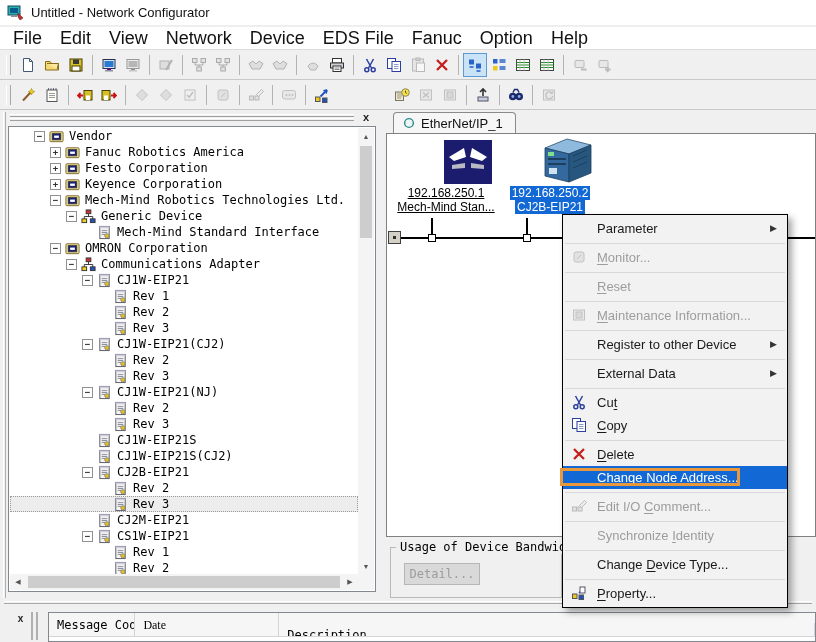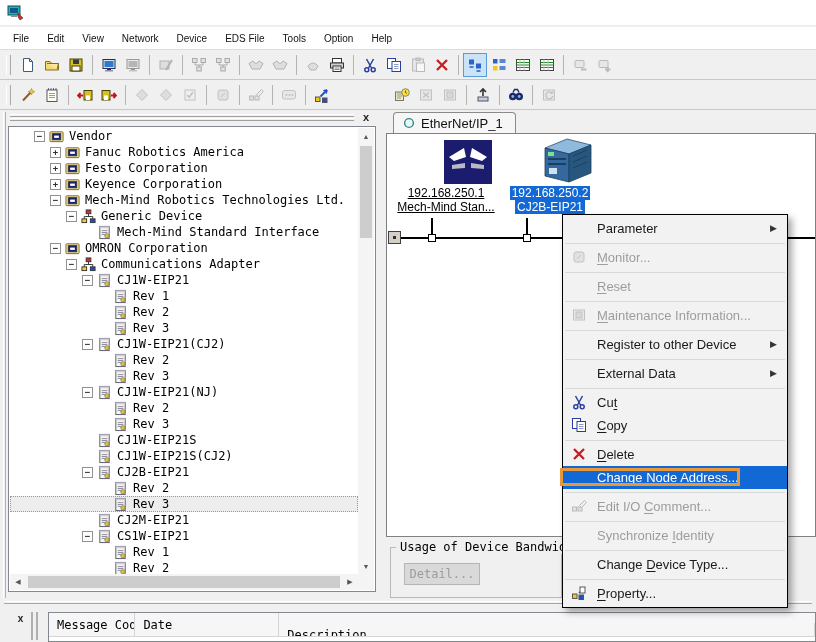--- a/index.html
+++ b/index.html
@@ -9,21 +9,21 @@
 
   
   .titlebar{position:absolute;left:0;top:0;width:816px;height:26px;background:#fff;
     display:flex;align-items:center;padding-left:7px;border-bottom:1px solid #ededed;}
   .titlebar .appicon{width:18px;height:18px;margin-right:6px;}
   .titlebar .title{font-size:13px;color:#111;}
 
   
   .menubar{position:absolute;left:0;top:27px;width:816px;height:23px;background:#fff;
     display:flex;align-items:center;padding-left:4px;border-bottom:1px solid #dcdcdc;}
-  .menubar .mitem{font-size:10px;color:#111;padding:2px 9px;cursor:default;}
+  .menubar .mitem{font-size:18px;color:#111;padding:2px 9px;cursor:default;}
 
   
   .toolbar{position:absolute;left:0;width:816px;height:30px;background:#f0f0f0;
     display:flex;align-items:center;border-bottom:1px solid #c8c8c8;padding-left:4px;}
   .tb1{top:50px;} .tb2{top:80px;}
   .tgrip{width:5px;height:20px;border-left:1px solid #fff;border-right:1px solid #a8a8a8;margin:0 5px 0 2px;}
   .tbtn{width:24px;height:24px;display:flex;align-items:center;justify-content:center;border:1px solid transparent;}
   .tbtn.pressed{background:#cbe3f7;border:1px solid #5b9bd5;}
   .tsep{width:1px;height:20px;background:#b4b4b4;margin:0 4px;}
   .tgap{width:56px;}
@@ -117,30 +117,31 @@
 
   <div class="titlebar">
     <span class="appicon icon">
       <svg viewBox="0 0 18 18" width="18" height="18">
         <rect x="1" y="2" width="12" height="9" fill="#2ab2b2" stroke="#134a5a"></rect>
         <rect x="3" y="4" width="8" height="5" fill="#0a5a8a"></rect>
         <rect x="4" y="11" width="6" height="2" fill="#8890a0"></rect>
         <path d="M11 9l5 5-3 2-2-3z" fill="#c03030" stroke="#601818" stroke-width="0.5"></path>
       </svg>
     </span>
+    <span class="title">Untitled - Network Configurator</span>
   </div>
 
   <div class="menubar" id="menubar">
       <span class="mitem">File</span>
       <span class="mitem">Edit</span>
       <span class="mitem">View</span>
       <span class="mitem">Network</span>
       <span class="mitem">Device</span>
       <span class="mitem">EDS File</span>
-      <span class="mitem">Tools</span>
+      <span class="mitem">Fanuc</span>
       <span class="mitem">Option</span>
       <span class="mitem">Help</span>
     </div>
 
   <div class="toolbar tb1" id="tb1">
       <div class="tgrip"></div>
       <div class="tbtn">
         <span class="icon">
           <svg viewBox="0 0 16 16" width="16" height="16">
             <path d="M3.5 1.5h6l3 3v10h-9z" fill="#fff" stroke="#445a7a"></path>
@@ -977,21 +978,21 @@
   <div class="botsplit">
       <div></div>
     </div>
 
   <div class="msgpane">
     <div class="msgclose">x</div>
     <div class="msggrip"></div>
     <div class="msglist">
       <div class="msgheader" id="msgcols">
           <div class="msgcol" style="width: 87px;">Message Code</div>
-          <div class="msgcol" style="width: 145px;">Date</div>
+          <div class="msgcol" style="width: 145px; font-family: Liberation Serif, serif;">Date</div>
           <div class="msgcol" style="width: 540px; margin-top: 10px;">Description</div>
         </div>
     </div>
   </div>
 
   <div class="ctxmenu" id="ctxmenu">
       <div class="mi"><span>Parameter</span><span class="marrow">▶</span></div>
       <div class="msep"></div>
       <div class="mi dis"><span class="icon micon dis">
           <svg viewBox="0 0 16 16" width="16" height="16">

